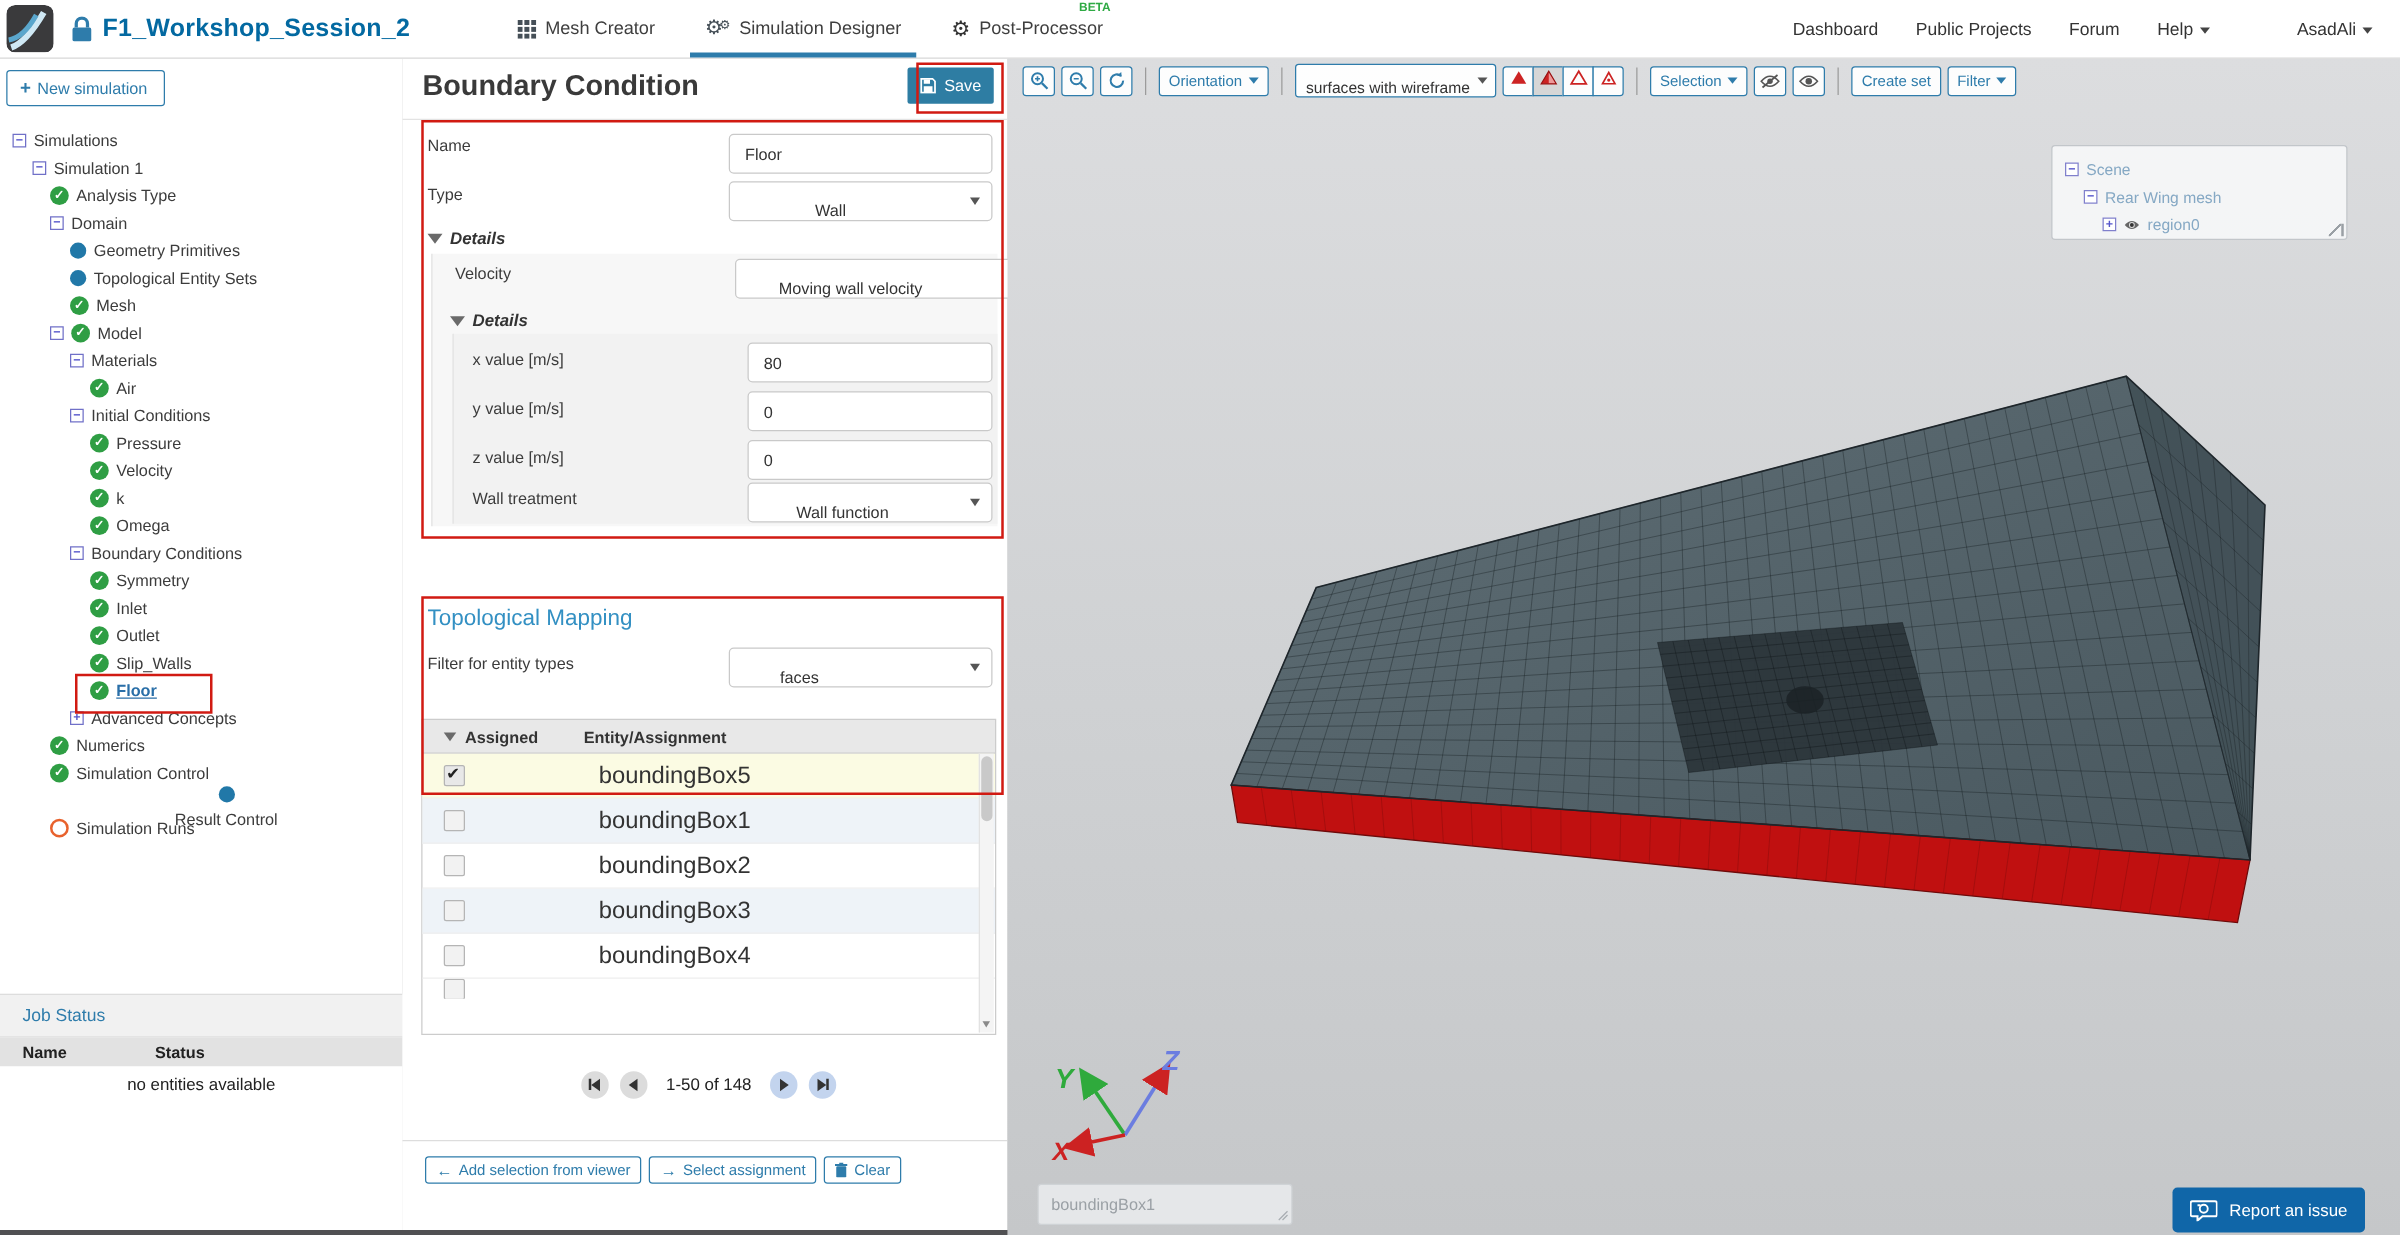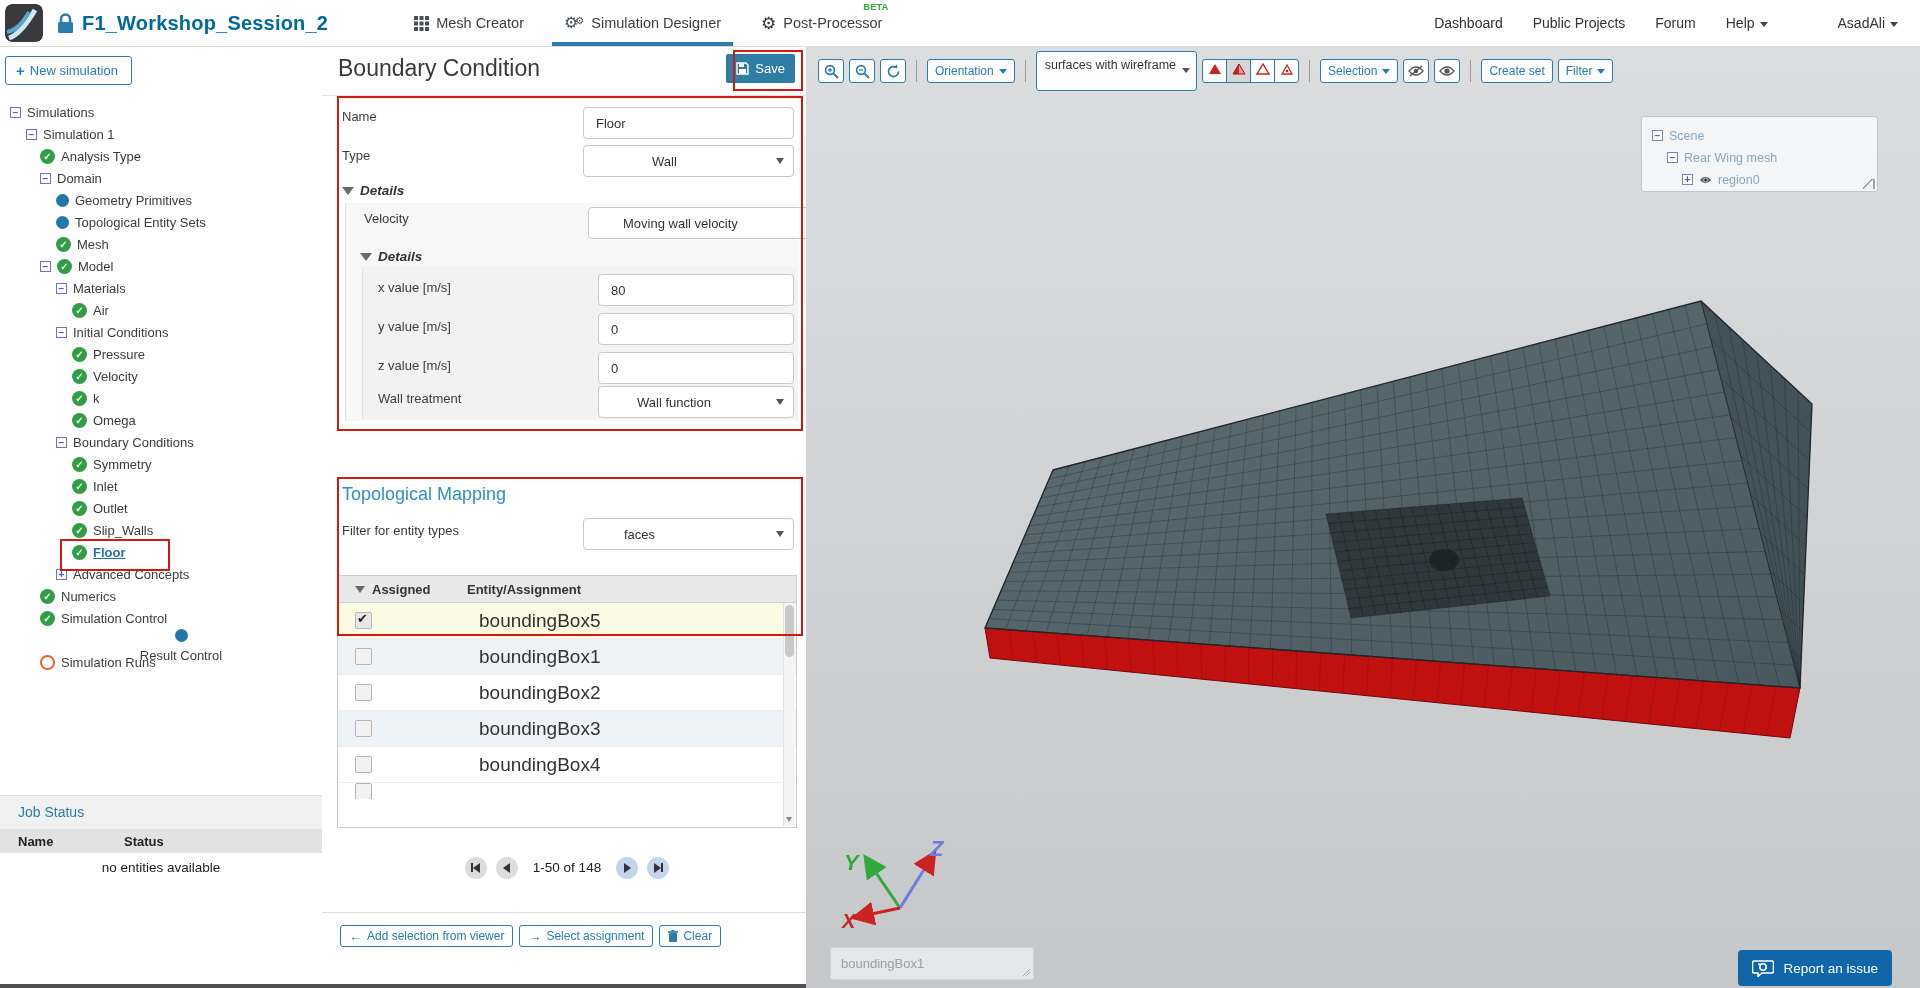--- a/index.html
+++ b/index.html
@@ -36,27 +36,27 @@
   .job-status{position:absolute;top:749px;left:0;right:0;bottom:4px;background:#fff}
   .js-head{height:33px;background:#f1f1f1;border-top:1px solid #ddd;border-bottom:1px solid #e0e0e0;line-height:33px;padding-left:18px;color:#2e7cab;font-size:14px}
   .js-cols{height:23px;background:#e2e2e2;display:flex;align-items:center;font-size:13px;font-weight:700;color:#222}
   .js-col-name{padding-left:18px;width:106px}
   .js-empty{text-align:center;margin-top:7px;font-size:13.5px;color:#222}
   .bottom-bar{position:absolute;left:0;top:984px;width:806px;height:4px;background:#505053;z-index:40}
 
   
   .panel{position:absolute;top:46px;left:322px;width:484px;bottom:0;background:#fff;border-right:1px solid #c9c9c9}
   .panel-head{position:absolute;top:0;left:0;right:0;height:49px;border-bottom:1px solid #e3e3e3}
-  .panel-title{position:absolute;left:16px;top:9px;font-size:23px;color:#3a3a3a;font-weight:400}
+  .panel-title{position:absolute;left:16px;top:9px;font-size:23px;color:#3a3a3a;font-weight:700}
   .save-btn{position:absolute;right:11px;top:8px;height:29px;background:#2e7da3;color:#fff;font-size:13px;display:flex;align-items:center;gap:6px;padding:0 10px;border-radius:2px;cursor:pointer}
   .red-box{position:absolute;border:2px solid #d11a12;pointer-events:none;z-index:45}
   .flabel{position:absolute;font-size:13px;color:#3c3c3c}
   .finput,.fselect{position:absolute;height:32px;border:1px solid #c9c9c9;border-radius:4px;background:#fff;font-size:13px;color:#333;font-family:"Liberation Sans",sans-serif;box-sizing:border-box}
   .finput{padding:0 12px}
-  .fselect{display:flex;align-items:center;padding:0 12px;cursor:pointer}
+  .fselect{display:flex;align-items:flex-end;padding:0 12px;cursor:pointer}
   .fselect .sel-caret{position:absolute;right:9px;top:50%;margin-top:-3px;width:0;height:0;border-left:4.5px solid transparent;border-right:4.5px solid transparent;border-top:6px solid #555}
   .sec-hdr{position:absolute;font-size:13.5px;font-style:italic;font-weight:700;color:#333;display:flex;align-items:center;gap:6px}
   .tri-down{width:0;height:0;border-left:6px solid transparent;border-right:6px solid transparent;border-top:8px solid #6a6a6a}
   .gray-block{position:absolute;background:#f7f7f7;border-left:1px solid #e2e2e2}
   .gray-block.inner{background:#f2f2f2}
   .topo-title{position:absolute;font-size:18px;color:#3390c3}
   .map-table{position:absolute;left:15px;width:460px;border:1px solid #ccc;box-sizing:border-box;background:#fff}
   .mt-head{height:26px;background:#e8e8e8;border-bottom:1px solid #ccc;display:flex;align-items:center;font-size:13px;font-weight:700;color:#333}
   .mt-head .tri-down{margin-left:17px;border-left-width:5px;border-right-width:5px;border-top-width:7px}
   .mt-col-a{margin-left:7px;width:95px}
@@ -82,21 +82,21 @@
   .actions{position:absolute;left:18px;display:flex;gap:6px}
   .act-btn{border:1px solid #2e7cab;color:#2e7cab;background:#fff;font-size:12px;border-radius:3px;padding:3px 8px;display:flex;align-items:center;gap:5px;cursor:pointer;white-space:nowrap}
   .act-arrow{font-size:13px;font-weight:700;line-height:1}
 
   
   .viewer{position:absolute;top:46px;left:806px;right:0;bottom:0;background:linear-gradient(180deg,#dcdddf 0%,#cfd1d3 55%,#c5c7c9 100%);overflow:hidden}
   .vtoolbar{position:absolute;top:5px;left:12px;display:flex;align-items:center;gap:5px;z-index:20}
   .tb-btn{height:24px;min-width:24px;border:1px solid #2e7cab;background:rgba(255,255,255,.92);border-radius:3px;display:flex;align-items:center;justify-content:center;color:#2e7cab;font-size:12px;padding:0 7px;cursor:pointer;box-sizing:border-box}
   .tb-btn.sq{width:26px;padding:0}
   .tb-sep{width:1px;height:22px;background:#9b9b9b;margin:0 5px}
-  .tb-select{height:25px;border:1px solid #2e7cab;background:rgba(255,255,255,.95);border-radius:3px;display:flex;align-items:center;font-size:12.5px;color:#333;padding:0 20px 13px 8px;position:relative;cursor:pointer}
+  .tb-select{height:25px;border:1px solid #2e7cab;background:rgba(255,255,255,.95);border-radius:3px;display:flex;align-items:flex-end;font-size:12.5px;color:#333;padding:0 20px 0 8px;position:relative;cursor:pointer}
   .tb-select .sel-caret{position:absolute;right:6px;top:50%;margin-top:-3px;width:0;height:0;border-left:4px solid transparent;border-right:4px solid transparent;border-top:5.5px solid #555}
   .rm-group{display:flex}
   .rm-btn{width:25px;height:24px;border:1px solid #2e7cab;margin-left:-1px;background:rgba(255,255,255,.92);display:flex;align-items:center;justify-content:center;cursor:pointer;box-sizing:border-box}
   .rm-btn:first-child{margin-left:0;border-radius:3px 0 0 3px}
   .rm-btn:last-child{border-radius:0 3px 3px 0}
   .rm-btn.active{background:#d6d6d6}
   .scene-panel{position:absolute;top:70px;right:42px;width:235px;height:74px;background:rgba(250,251,252,.8);border:1px solid #c2c6ca;border-radius:3px;font-size:12.5px;color:#85a8c4;z-index:15}
   .sc-item{display:flex;align-items:center;gap:6px;height:19px;margin-top:3px;cursor:pointer}
   .sc-item .ic-box{border-color:#8080cc}
   .resize-h{position:absolute;right:2px;bottom:2px;width:10px;height:10px;border-right:2px solid #9aa0a5;border-bottom:none;background:

